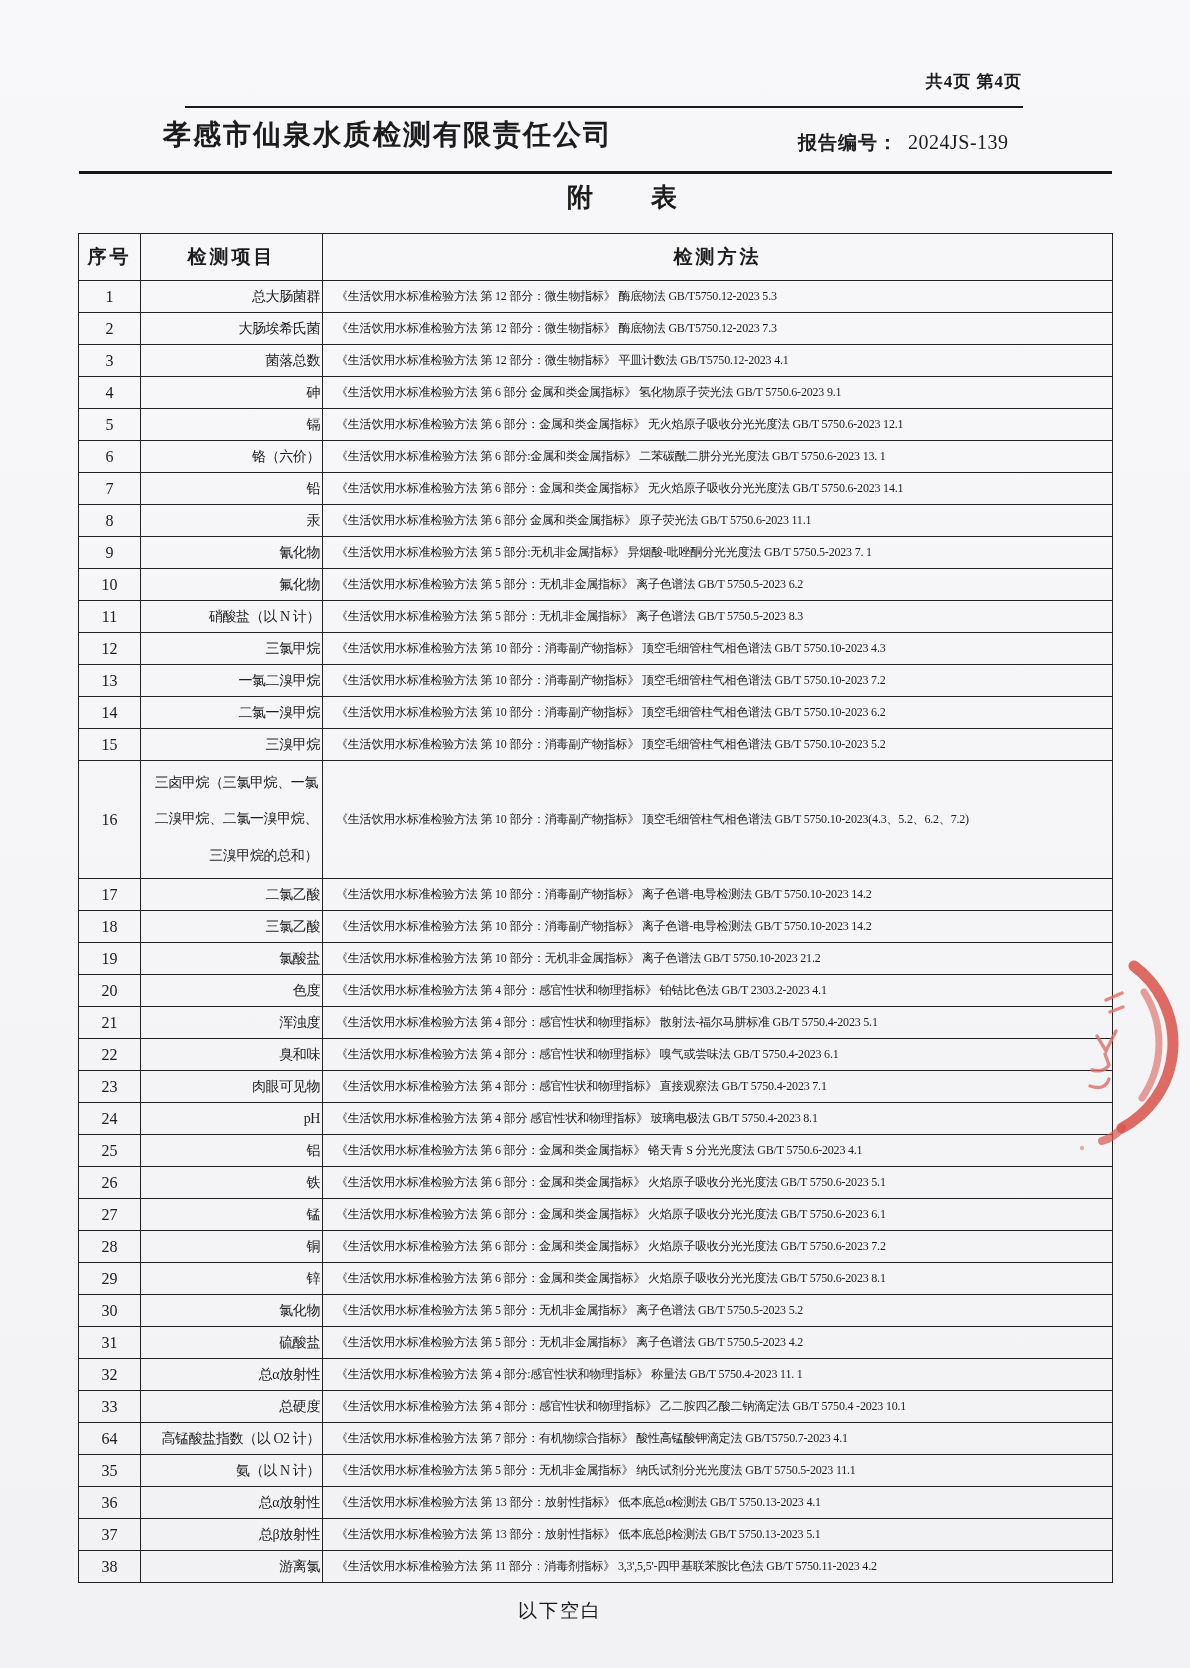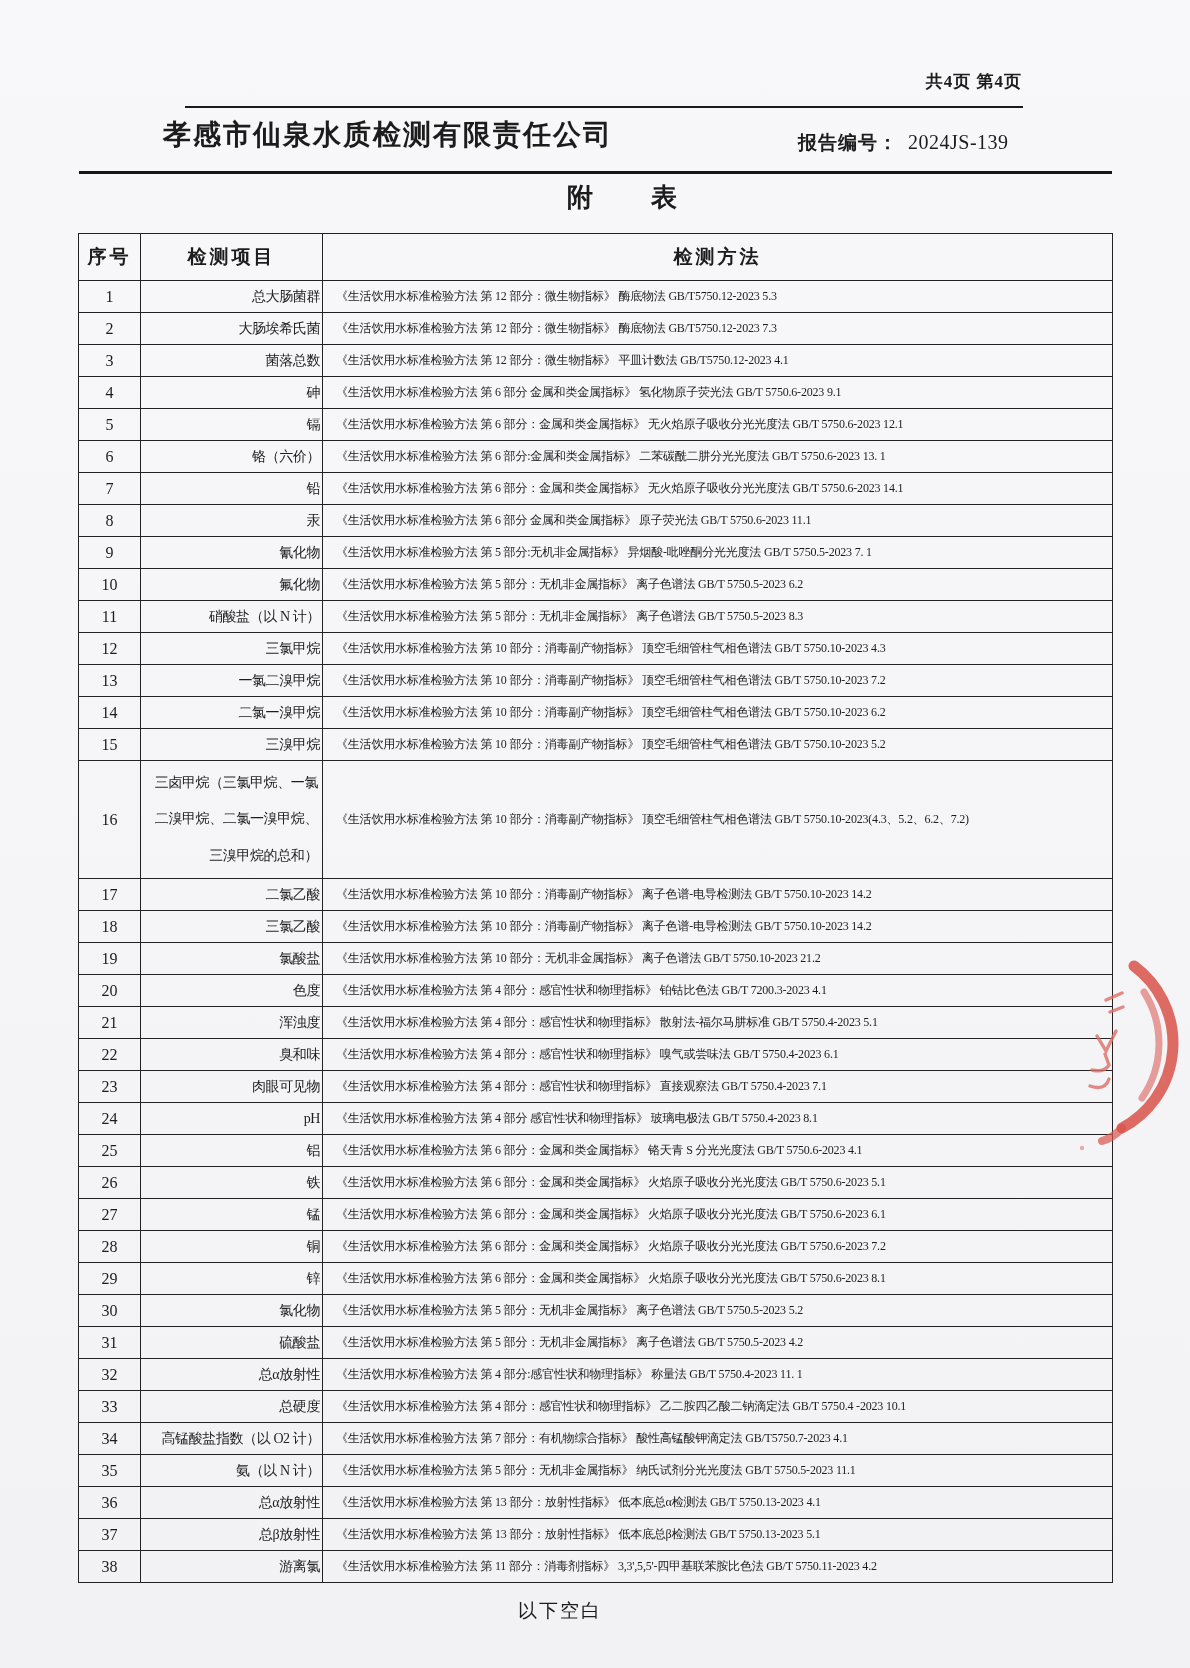--- a/index.html
+++ b/index.html
@@ -207,21 +207,21 @@
         <td class="method">《生活饮用水标准检验方法 第 10 部分：消毒副产物指标》 离子色谱-电导检测法 GB/T 5750.10-2023 14.2</td>
       </tr>
         <tr>
         <td class="no">19</td>
         <td class="item">氯酸盐</td>
         <td class="method">《生活饮用水标准检验方法 第 10 部分：无机非金属指标》 离子色谱法 GB/T 5750.10-2023 21.2</td>
       </tr>
         <tr>
         <td class="no">20</td>
         <td class="item">色度</td>
-        <td class="method">《生活饮用水标准检验方法 第 4 部分：感官性状和物理指标》 铂钴比色法 GB/T 7200.3-2023 4.1</td>
+        <td class="method">《生活饮用水标准检验方法 第 4 部分：感官性状和物理指标》 铂钴比色法 GB/T 2303.2-2023 4.1</td>
       </tr>
         <tr>
         <td class="no">21</td>
         <td class="item">浑浊度</td>
         <td class="method">《生活饮用水标准检验方法 第 4 部分：感官性状和物理指标》 散射法-福尔马肼标准 GB/T 5750.4-2023 5.1</td>
       </tr>
         <tr>
         <td class="no">22</td>
         <td class="item">臭和味</td>
         <td class="method">《生活饮用水标准检验方法 第 4 部分：感官性状和物理指标》 嗅气或尝味法 GB/T 5750.4-2023 6.1</td>
@@ -275,21 +275,21 @@
         <td class="no">32</td>
         <td class="item">总α放射性</td>
         <td class="method">《生活饮用水标准检验方法 第 4 部分:感官性状和物理指标》 称量法 GB/T 5750.4-2023 11. 1</td>
       </tr>
         <tr>
         <td class="no">33</td>
         <td class="item">总硬度</td>
         <td class="method">《生活饮用水标准检验方法 第 4 部分：感官性状和物理指标》 乙二胺四乙酸二钠滴定法 GB/T 5750.4 -2023 10.1</td>
       </tr>
         <tr>
-        <td class="no">34</td>
+        <td class="no">64</td>
         <td class="item">高锰酸盐指数（以 O2 计）</td>
         <td class="method">《生活饮用水标准检验方法 第 7 部分：有机物综合指标》 酸性高锰酸钾滴定法 GB/T5750.7-2023 4.1</td>
       </tr>
         <tr>
         <td class="no">35</td>
         <td class="item">氨（以 N 计）</td>
         <td class="method">《生活饮用水标准检验方法 第 5 部分：无机非金属指标》 纳氏试剂分光光度法 GB/T 5750.5-2023 11.1</td>
       </tr>
         <tr>
         <td class="no">36</td>

